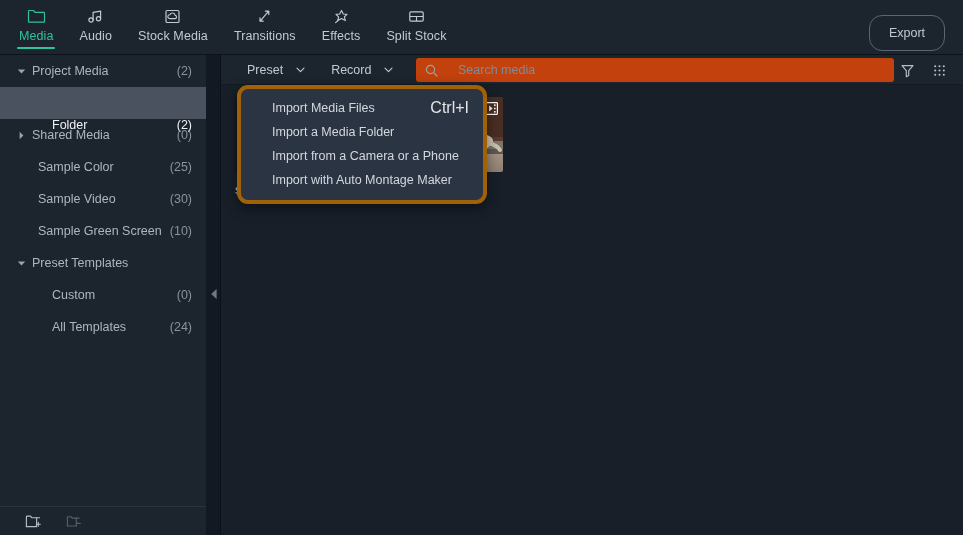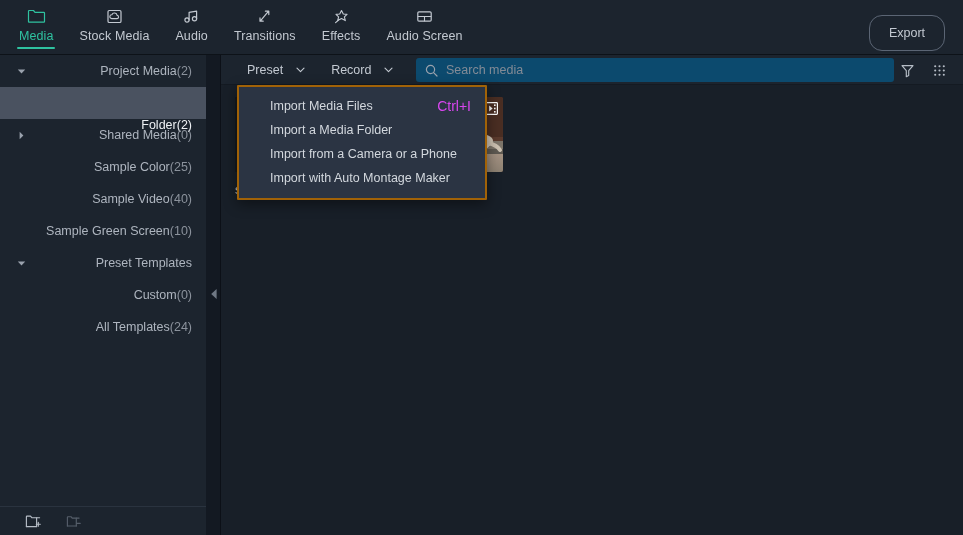--- a/index.html
+++ b/index.html
@@ -119,21 +119,21 @@
   .nav-row.selected .nav-count { color: #eef1f4; margin-top: 44px; }
   .nav-arrow {
     width: 22px;
     min-width: 22px;
     margin-left: 10px;
     display: flex;
     align-items: center;
     justify-content: center;
   }
   .nav-arrow.spacer { visibility: hidden; }
-  .nav-label { flex: 1; text-align: right; }
+  .nav-label { flex: 1; }
   .nav-count {
     color: #8b929c;
     font-size: 12.5px;
   }
   .nav-row.lvl2 .nav-label { padding-left: 20px; }
   .nav-row.lvl1-noarrow .nav-label { padding-left: 6px; }
 
   .sidebar-bottom {
     position: absolute;
     left: 0; top: 506px;
@@ -204,27 +204,28 @@
   .tb-btn .caret { margin-left: 13px; display:flex; align-items:center; }
   .tb-btn.first { margin-left: 16px; }
   .tb-btn.second { margin-left: 10px; }
 
   .search-wrap {
     position: absolute;
     left: 195px;
     top: 3px;
     width: 478px;
     height: 24px;
-    background: #0c4a6e;
+    background: #c2410c;
     border-radius: 3px;
     display: flex;
     align-items: center;
     padding-left: 9px;
     box-sizing: border-box;
     cursor: text;
+    gap: 12px;
   }
   .search-wrap .sicon { margin-right: 8px; display: flex; align-items: center; }
   .search-input {
     border: none;
     outline: none;
     background: transparent;
     color: #c3c9d1;
     font-size: 12.5px;
     font-family: "Liberation Sans", "DejaVu Sans", sans-serif;
     width: 400px;
@@ -292,79 +293,79 @@
     color: #4fd6a8;
   }
 
   
   .dropdown {
     position: absolute;
     left: 16px;
     top: 30px;
     width: 250px;
     background: #2b3443;
-    border: 2px solid #a16207;
-    border-radius: 1px;
+    border: 4px solid #a16207;
+    border-radius: 11px;
     padding: 7px 0 8px 0;
     box-shadow: 0 4px 14px rgba(0,0,0,0.45);
     z-index: 50;
     box-sizing: border-box;
   }
   .menu-item {
     display: flex;
     align-items: center;
     height: 24px;
     padding: 0 14px 0 31px;
     font-size: 12.5px;
     color: #d3d8de;
     cursor: pointer;
     box-sizing: border-box;
   }
   .menu-item .mlabel { flex: 1; white-space: nowrap; }
-  .menu-item .mshortcut { color: #d946ef; font-size: 14px; }
+  .menu-item .mshortcut { color: #e5e5e5; font-size: 16px; }
 </style>
 </head>
 <body>
 
 <div class="app">
 
   <div class="topbar">
     <div class="tabs">
 
       <div class="tab active">
         <span class="ticon">
           <svg width="19" height="16" viewBox="0 0 19 16" fill="none">
             <path d="M1.5 13.5V3.2c0-.4.3-.7.7-.7h4.3l1.5 1.8h8.8c.4 0 .7.3.7.7v8.5c0 .4-.3.7-.7.7H2.2a.7.7 0 0 1-.7-.7z" stroke="#2fc2a0" stroke-width="1.2" stroke-linejoin="round"></path>
           </svg>
         </span>
         <span class="tlabel">Media</span>
         <span class="underline"></span>
-      </div>
-
-      <div class="tab">
-        <span class="ticon">
-          <svg width="19" height="17" viewBox="0 0 19 17" fill="none">
-            <rect x="3" y="2.5" width="13" height="12" rx="1.3" stroke="#c3c9d1" stroke-width="1.2"></rect>
-            <path d="M6.6 10.6a1.9 1.9 0 0 1 .3-3.8 2.7 2.7 0 0 1 5.2.6 1.6 1.6 0 0 1-.3 3.2H6.6z" stroke="#c3c9d1" stroke-width="1.1" stroke-linejoin="round"></path>
-          </svg>
-        </span>
-        <span class="tlabel">Stock Media</span>
       </div>
 
       <div class="tab">
         <span class="ticon">
           <svg width="19" height="17" viewBox="0 0 19 17" fill="none">
             <circle cx="5" cy="12" r="2.1" stroke="#c3c9d1" stroke-width="1.2"></circle>
             <circle cx="12.5" cy="10.7" r="2.1" stroke="#c3c9d1" stroke-width="1.2"></circle>
             <path d="M7.1 12V4.4l7.5-1.3v7.6" stroke="#c3c9d1" stroke-width="1.2" stroke-linecap="round" stroke-linejoin="round"></path>
           </svg>
         </span>
         <span class="tlabel">Audio</span>
       </div>
 
+      <div class="tab">
+        <span class="ticon">
+          <svg width="19" height="17" viewBox="0 0 19 17" fill="none">
+            <rect x="3" y="2.5" width="13" height="12" rx="1.3" stroke="#c3c9d1" stroke-width="1.2"></rect>
+            <path d="M6.6 10.6a1.9 1.9 0 0 1 .3-3.8 2.7 2.7 0 0 1 5.2.6 1.6 1.6 0 0 1-.3 3.2H6.6z" stroke="#c3c9d1" stroke-width="1.1" stroke-linejoin="round"></path>
+          </svg>
+        </span>
+        <span class="tlabel">Stock Media</span>
+      </div>
+
 
       <div class="tab">
         <span class="ticon">
           <svg width="19" height="17" viewBox="0 0 19 17" fill="none">
             <path d="M13.6 3.2 5.2 13.2M10.4 3.2h3.4v3.4M8.2 13.2H5v-3.3" stroke="#c3c9d1" stroke-width="1.2" stroke-linecap="round" stroke-linejoin="round"></path>
           </svg>
         </span>
         <span class="tlabel">Transitions</span>
       </div>
 
@@ -379,21 +380,21 @@
       </div>
 
 
       <div class="tab">
         <span class="ticon">
           <svg width="19" height="17" viewBox="0 0 19 17" fill="none">
             <rect x="2.8" y="3.8" width="13.4" height="9.4" rx="1.2" stroke="#c3c9d1" stroke-width="1.2"></rect>
             <path d="M2.8 8.5h13.4M9.5 8.5v4.7" stroke="#c3c9d1" stroke-width="1.1"></path>
           </svg>
         </span>
-        <span class="tlabel">Audio Screen</span>
+        <span class="tlabel">Split Stock</span>
       </div>
 
     </div>
 
     <div class="export-btn">Export</div>
   </div>
 
   <div class="sidebar">
 
     <div class="nav-row">
@@ -424,21 +425,21 @@
 
     <div class="nav-row lvl1-noarrow">
       <span class="nav-arrow spacer"></span>
       <span class="nav-label">Sample Color</span>
       <span class="nav-count">(25)</span>
     </div>
 
     <div class="nav-row lvl1-noarrow">
       <span class="nav-arrow spacer"></span>
       <span class="nav-label">Sample Video</span>
-      <span class="nav-count">(40)</span>
+      <span class="nav-count">(30)</span>
     </div>
 
     <div class="nav-row lvl1-noarrow">
       <span class="nav-arrow spacer"></span>
       <span class="nav-label">Sample Green Screen</span>
       <span class="nav-count">(10)</span>
     </div>
 
     <div class="nav-row">
       <span class="nav-arrow">

